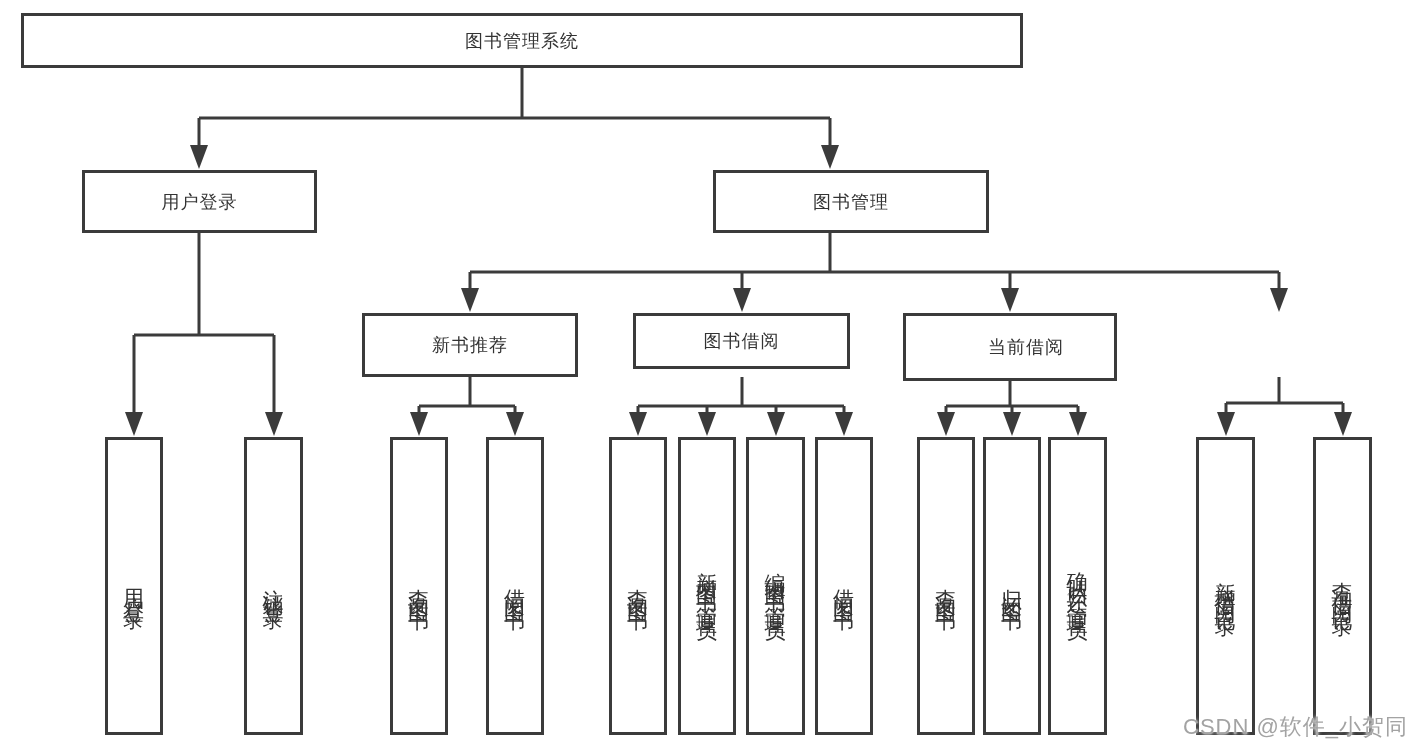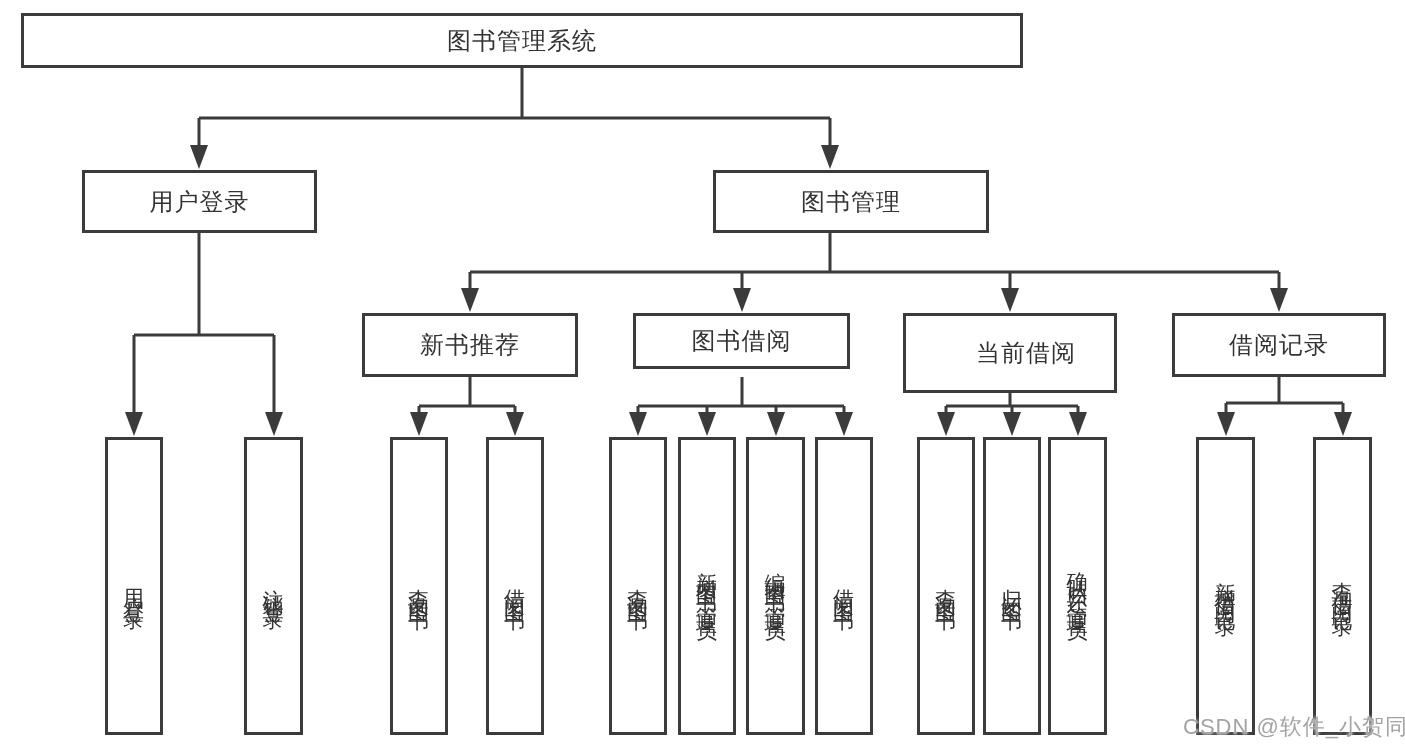--- a/index.html
+++ b/index.html
@@ -25,21 +25,21 @@
     position: absolute;
     box-sizing: border-box;
     border: 3px solid #3b3b3b;
     background: #ffffff;
     color: #333333;
     display: flex;
     align-items: center;
     justify-content: center;
     text-align: center;
     z-index: 2;
-    font-size: 24px;
+    font-size: 18px;
     letter-spacing: 1px;
   }
   .node.vertical {
     writing-mode: vertical-rl;
     text-orientation: mixed;
     font-size: 21px;
     letter-spacing: 7px;
     line-height: 1;
     padding: 6px 0;
   }
@@ -100,22 +100,21 @@
     </g>
   </svg>
 
   <div class="node" style="left:21px; top:13px; width:1002px; height:55px;">图书管理系统</div>
 
   <div class="node" style="left:82px; top:170px; width:235px; height:63px;">用户登录</div>
   <div class="node" style="left:713px; top:170px; width:276px; height:63px;">图书管理</div>
 
   <div class="node" style="left:362px; top:313px; width:216px; height:64px;">新书推荐</div>
   <div class="node" style="left:633px; top:313px; width:217px; height:56px;">图书借阅</div>
-  <div class="node" style="left:903px; top:313px; width:214px; height:80px;padding-left:32px;">当前借阅</div>
-  <div class="node" style="left:1172px; top:313px; width:214px; height:64px;">借阅记录</div>
+  <div class="node" style="left:903px; top:313px; width:214px; height:68px;padding-left:32px;">当前借阅</div>
 
   <div class="node vertical" style="left:105px; top:437px; width:58px; height:298px;">用户登录</div>
   <div class="node vertical" style="left:244px; top:437px; width:59px; height:298px;">注销登录</div>
 
   <div class="node vertical" style="left:390px; top:437px; width:58px; height:298px;">查询图书</div>
   <div class="node vertical" style="left:486px; top:437px; width:58px; height:298px;">借阅图书</div>
 
   <div class="node vertical" style="left:609px; top:437px; width:58px; height:298px;">查询图书</div>
   <div class="node vertical" style="left:678px; top:437px; width:58px; height:298px;">新增图书（管理员）</div>
   <div class="node vertical" style="left:746px; top:437px; width:59px; height:298px;">编辑图书（管理员）</div>

